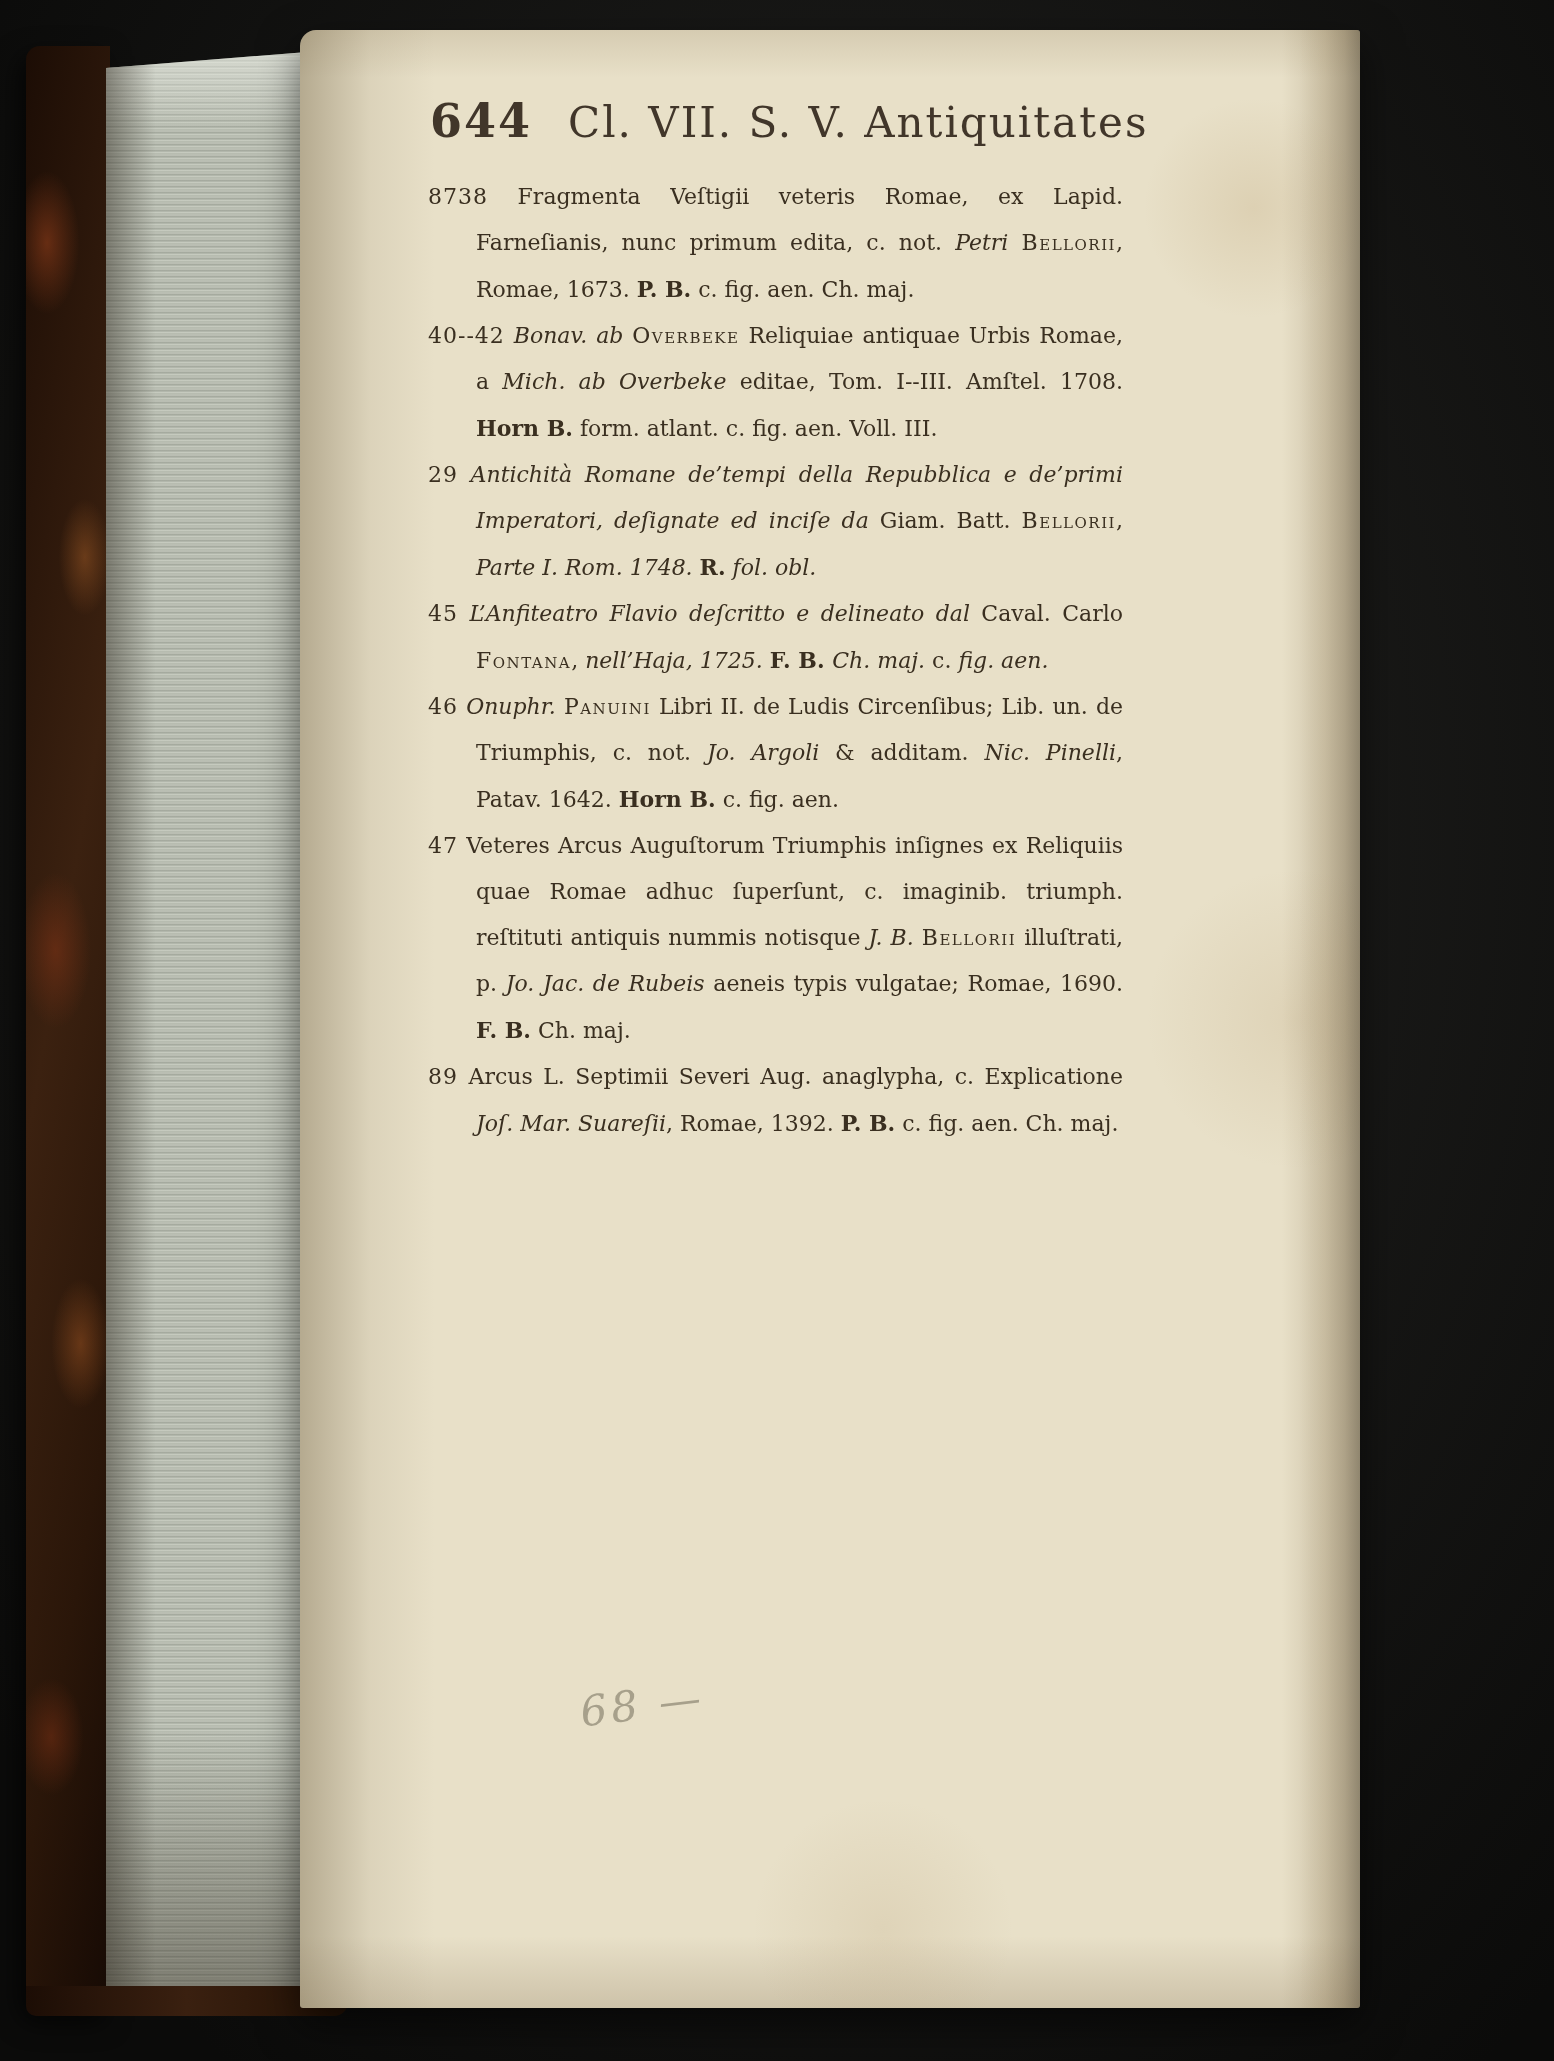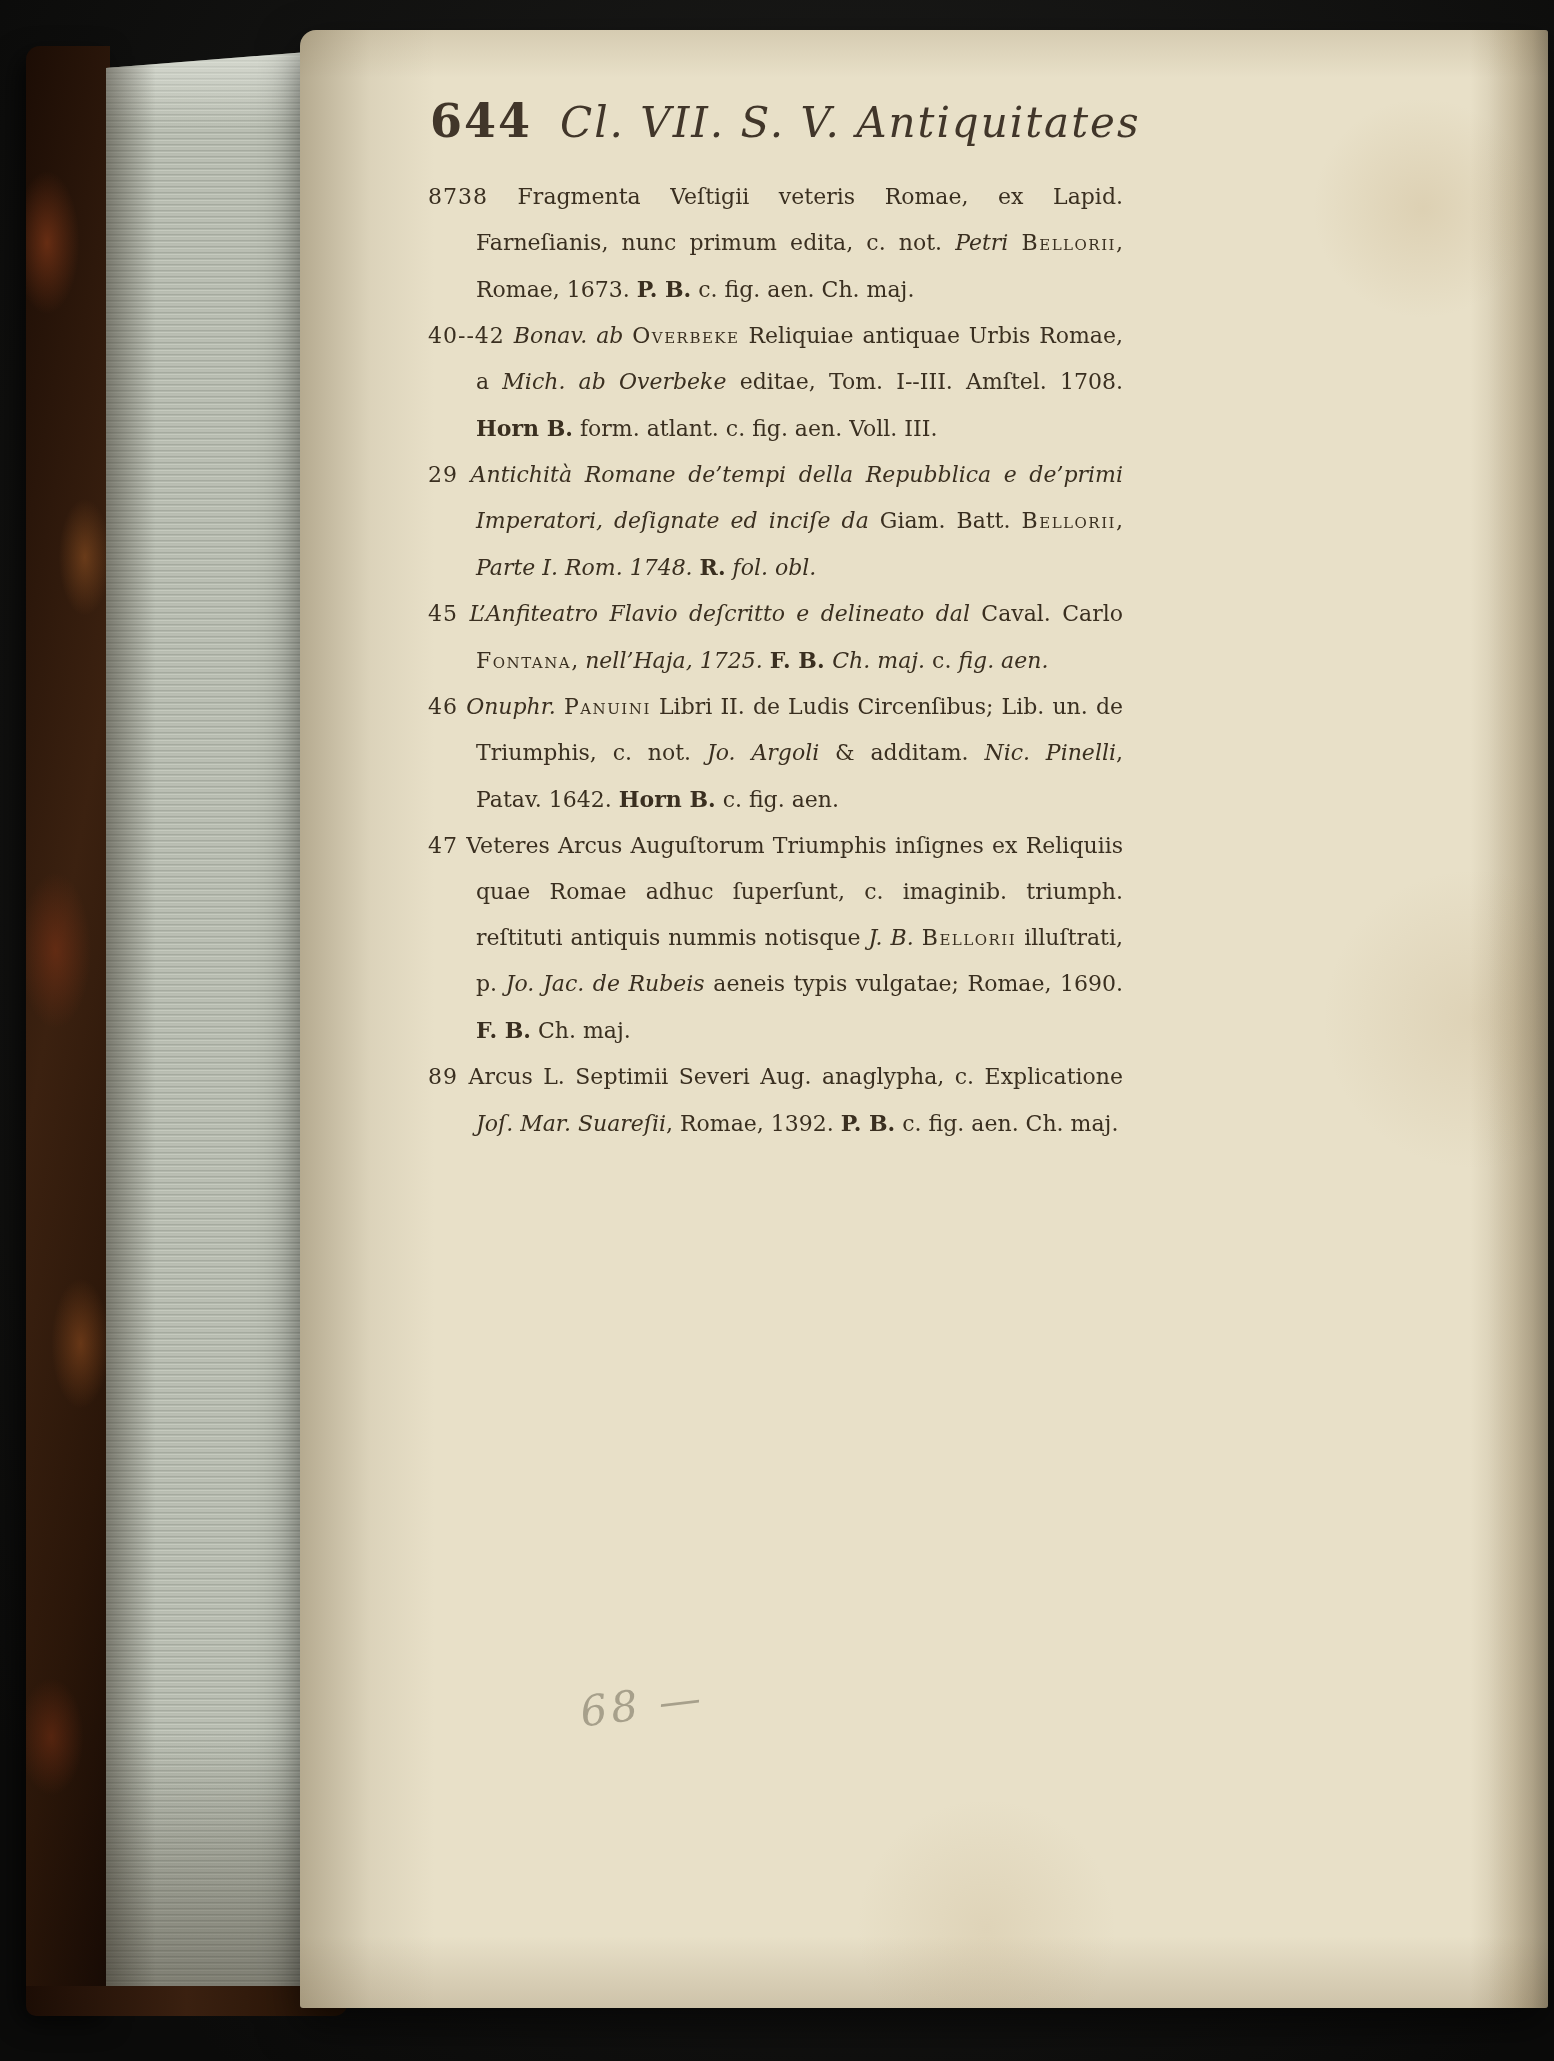--- a/index.html
+++ b/index.html
@@ -33,21 +33,21 @@
     position:absolute; left:106px; top:50px; width:226px; height:1954px;
     clip-path:polygon(0 18px, 100% 0, 100% 100%, 0 calc(100% - 10px));
     background:
       linear-gradient(to right, rgba(55,50,40,.50) 0, rgba(0,0,0,0) 22%, rgba(0,0,0,0) 86%, rgba(70,64,50,.35) 100%),
       linear-gradient(to bottom, rgba(238,240,232,.55), rgba(0,0,0,0) 4%, rgba(0,0,0,0) 86%, rgba(45,38,26,.45)),
       repeating-linear-gradient(to bottom, #cdd1c6 0px, #b0b5a9 2px, #c4c8bd 3px, #9ba195 5px, #c9cdc2 6px);
   }
 
   
   .page {
-    position:absolute; left:300px; top:30px; width:1248px; height:1978px;
+    position:absolute; left:300px; top:30px; width:1060px; height:1978px;
     border-radius:16px 3px 3px 3px;
     background:
       radial-gradient(circle 110px at 90% 9%,  rgba(176,146,96,.20), transparent),
       radial-gradient(circle 150px at 94% 50%, rgba(170,140,92,.16), transparent),
       radial-gradient(circle 130px at 55% 96%, rgba(165,135,88,.14), transparent),
       linear-gradient(to right, rgba(110,95,65,.42), rgba(110,95,65,.10) 70px, rgba(0,0,0,0) 135px),
       linear-gradient(to left,  rgba(140,118,78,.28), rgba(0,0,0,0) 60px),
       linear-gradient(to bottom,rgba(130,110,75,.18), rgba(0,0,0,0) 48px),
       linear-gradient(to top,   rgba(120,100,70,.24), rgba(0,0,0,0) 72px),
       #e8e0c8;
@@ -56,21 +56,21 @@
   .page-shade-right {
     position:absolute; right:0; top:0; width:78px; height:100%;
     background:linear-gradient(to right, rgba(0,0,0,0), rgba(120,100,65,.22) 55%, rgba(85,70,45,.30) 80%, rgba(50,42,28,.40));
     border-radius:0 3px 3px 0;
   }
 
   
   .text-col { position:absolute; left:128px; top:64px; width:695px; color:#3a2f20; }
   .header { display:flex; align-items:baseline; margin:0 0 26px 2px; }
   .page-num { font-size:46px; font-weight:bold; letter-spacing:2px; color:#41362a; }
-  .header-title { font-style:italic; font-size:42px; margin-left:28px; letter-spacing:2px; color:#41362a; white-space:nowrap; }
+  .header-title { font-size:42px; margin-left:36px; letter-spacing:2px; color:#41362a; white-space:nowrap; }
 
   .entries { font-size:22px; line-height:46px; text-align:justify; }
   .entry { margin:0; padding-left:48px; text-indent:-48px; position:relative; }
   .entry-num { letter-spacing:1px; }
   .seg-r  { }
   .seg-i  { font-style:italic; }
   .seg-sc { font-variant:small-caps; letter-spacing:1.5px; }
   .seg-fr { font-weight:bold; }
 
   .pencil {

